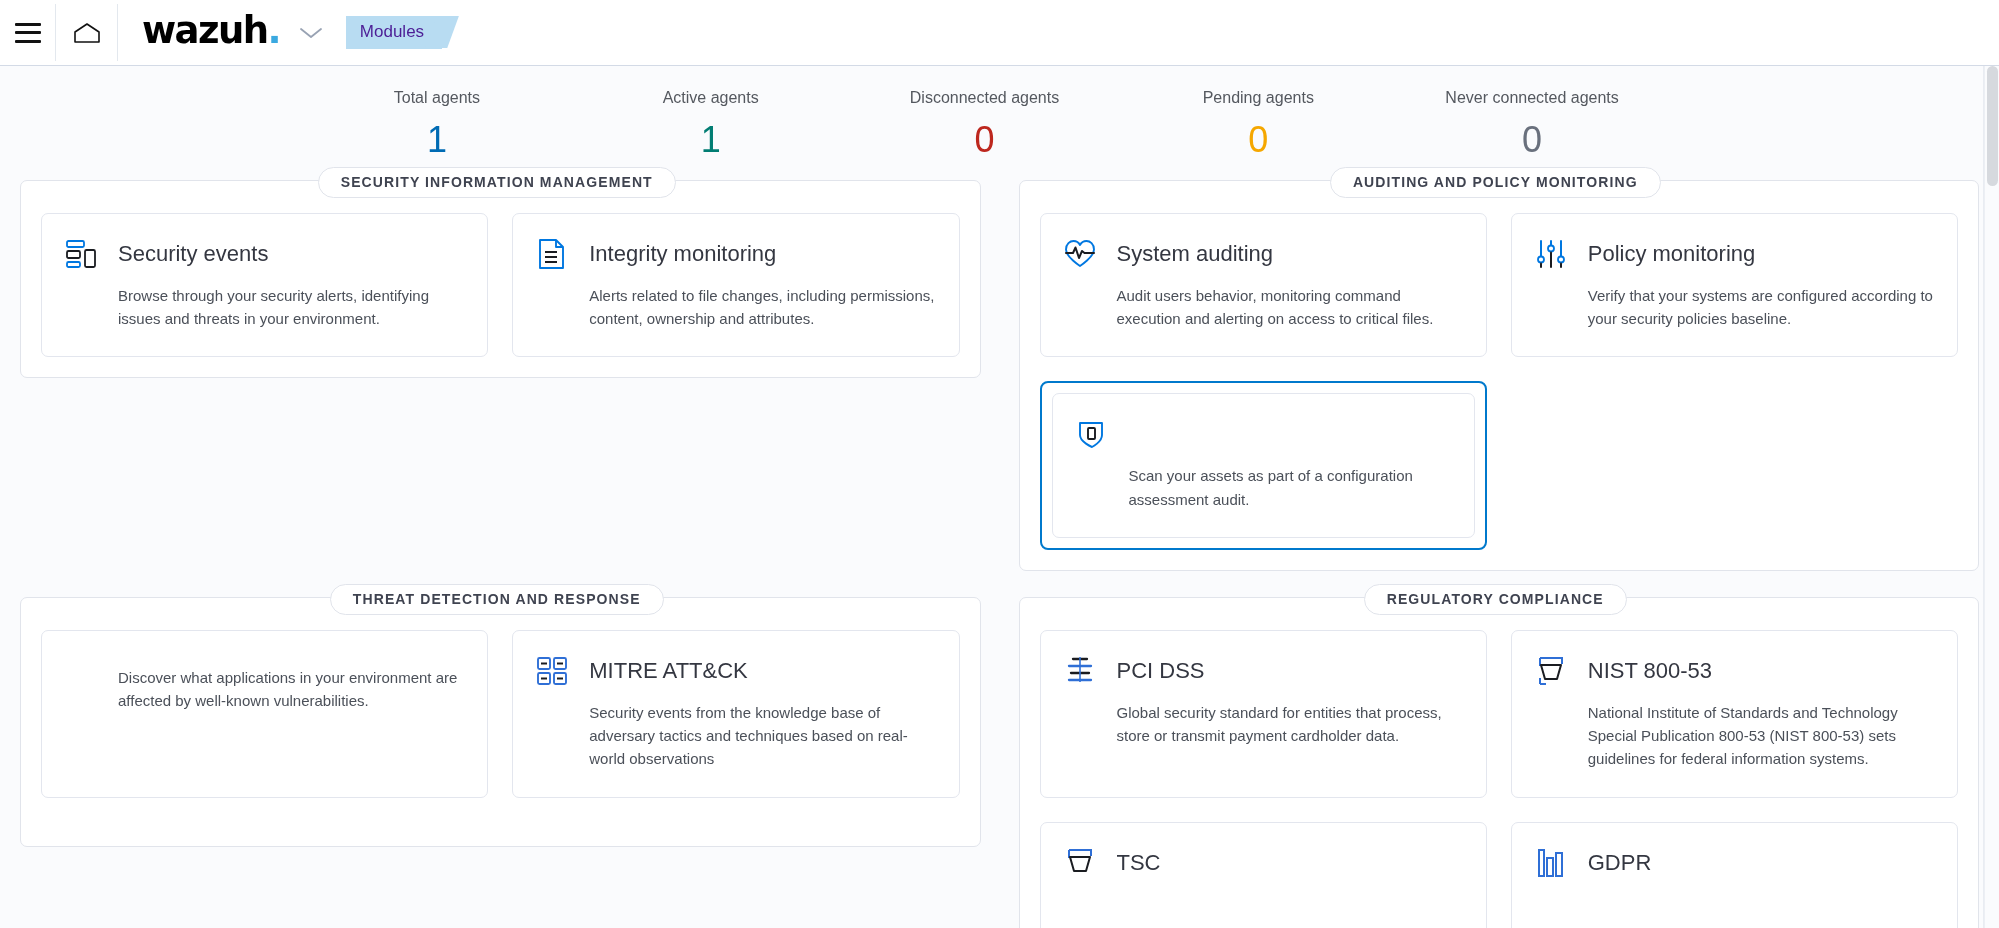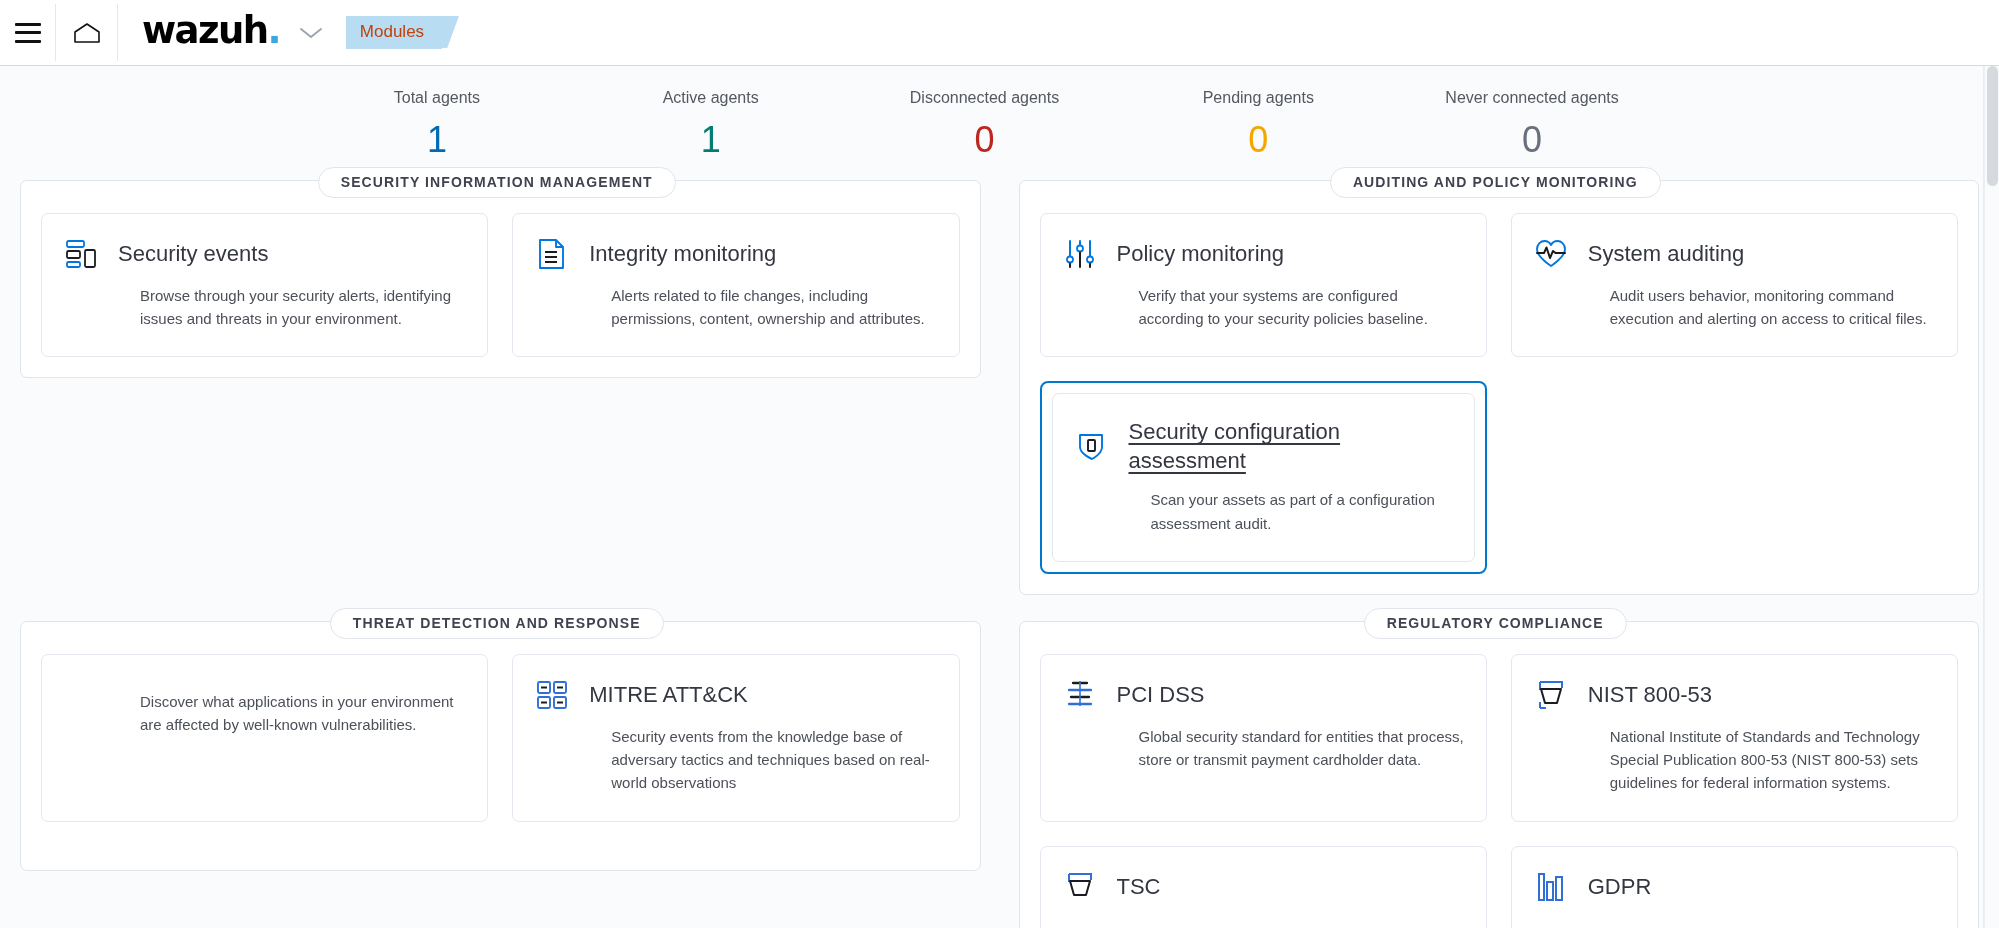--- a/index.html
+++ b/index.html
@@ -45,21 +45,21 @@
     padding-bottom: 4px;
   }
   .wazuh-logo .dot { color: #3ba9e0; }
   .chev {
     margin-left: 18px; margin-right: 22px;
     color: #98a2b3;
     display: flex; align-items: center;
   }
   .tab-chip {
     background: #b8dcf2;
-    color: #c2410c;
+    color: #4c1d95;
     font-size: 17px;
     padding: 6px 18px 6px 14px;
     position: relative;
     line-height: 1.2;
   }
   .tab-chip::after {
     content: "";
     position: absolute;
     right: -11px; top: 0; bottom: 0;
     width: 22px;
@@ -153,21 +153,21 @@
     color: #343741;
     font-weight: 400;
     line-height: 1.3;
     padding-top: 2px;
   }
   .card-desc {
     font-size: 15px;
     color: #4b5059;
     line-height: 1.55;
     margin-top: 13px;
-    margin-left: 76px;
+    margin-left: 54px;
     max-width: 470px;
   }
 
   
   .card-focus-wrap {
     border: 2px solid #0079cc;
     border-radius: 8px;
     padding: 10px;
     grid-column: 1 / 2;
   }
@@ -300,65 +300,64 @@
         </div>
       </div>
     </div>
 
     <div class="section">
       <div class="section-title">
           <span>AUDITING AND POLICY MONITORING</span>
         </div>
       <div class="section-box">
         <div class="cards">
+          <div class="card">
+            <div class="card-head">
+              <span class="card-icon">
+                <svg width="34" height="34" viewBox="0 0 34 34">
+                  <path d="M17 29 C17 29 3 20 3 12.5 C3 7 7 4 10.5 4 C13.5 4 16 6 17 8 C18 6 20.5 4 23.5 4 C27 4 31 7 31 12.5 C31 20 17 29 17 29 Z" fill="none" stroke="#0077e0" stroke-width="1.9" stroke-linejoin="round"></path>
+                  <path d="M3 16 H10 L12.5 10.5 L16 21 L19 14 L21.5 16 H31" fill="none" stroke="#1a1c21" stroke-width="2" stroke-linejoin="round" stroke-linecap="round"></path>
+                </svg>
+              </span>
+              <div class="card-title">System auditing</div>
+            </div>
+            <div class="card-desc">Audit users behavior, monitoring command execution and alerting on access to critical files.</div>
+          </div>
+
           <div class="card">
             <div class="card-head">
               <span class="card-icon">
                 <svg width="34" height="34" viewBox="0 0 34 34">
                   <line x1="7" y1="4" x2="7" y2="19" stroke="#0077e0" stroke-width="2" stroke-linecap="round"></line>
                   <circle cx="7" cy="22.5" r="3" fill="none" stroke="#0077e0" stroke-width="1.8"></circle>
                   <line x1="7" y1="26.5" x2="7" y2="30" stroke="#1a1c21" stroke-width="2" stroke-linecap="round"></line>
                   <line x1="17" y1="4" x2="17" y2="8" stroke="#0077e0" stroke-width="2" stroke-linecap="round"></line>
                   <circle cx="17" cy="11.5" r="3" fill="none" stroke="#0077e0" stroke-width="1.8"></circle>
                   <line x1="17" y1="15.5" x2="17" y2="30" stroke="#1a1c21" stroke-width="2" stroke-linecap="round"></line>
                   <line x1="27" y1="4" x2="27" y2="19" stroke="#0077e0" stroke-width="2" stroke-linecap="round"></line>
                   <circle cx="27" cy="22.5" r="3" fill="none" stroke="#0077e0" stroke-width="1.8"></circle>
                   <line x1="27" y1="26.5" x2="27" y2="30" stroke="#1a1c21" stroke-width="2" stroke-linecap="round"></line>
                 </svg>
               </span>
               <div class="card-title">Policy monitoring</div>
             </div>
             <div class="card-desc">Verify that your systems are configured according to your security policies baseline.</div>
-          </div>
-
-          <div class="card">
-            <div class="card-head">
-              <span class="card-icon">
-                <svg width="34" height="34" viewBox="0 0 34 34">
-                  <path d="M17 29 C17 29 3 20 3 12.5 C3 7 7 4 10.5 4 C13.5 4 16 6 17 8 C18 6 20.5 4 23.5 4 C27 4 31 7 31 12.5 C31 20 17 29 17 29 Z" fill="none" stroke="#0077e0" stroke-width="1.9" stroke-linejoin="round"></path>
-                  <path d="M3 16 H10 L12.5 10.5 L16 21 L19 14 L21.5 16 H31" fill="none" stroke="#1a1c21" stroke-width="2" stroke-linejoin="round" stroke-linecap="round"></path>
-                </svg>
-              </span>
-              <div class="card-title">System auditing</div>
-            </div>
-            <div class="card-desc">Audit users behavior, monitoring command execution and alerting on access to critical files.</div>
           </div>
         </div>
 
         <div class="cards card-row-2">
           <div class="card-focus-wrap">
             <div class="card">
               <div class="card-head">
                 <span class="card-icon">
                   <svg width="34" height="34" viewBox="0 0 34 34">
                     <path d="M5 6 H27 V18 C27 25 17 30 17 30 C17 30 5 25 5 18 Z" fill="none" stroke="#0077e0" stroke-width="1.9" stroke-linejoin="round"></path>
                     <rect x="13" y="11" width="7" height="11" rx="1" fill="none" stroke="#1a1c21" stroke-width="1.9"></rect>
                   </svg>
                 </span>
-                <div class="card-title">Security configuration assessment</div>
               </div>
               <div class="card-desc">Scan your assets as part of a configuration assessment audit.</div>
             </div>
           </div>
         </div>
       </div>
     </div>
 
     <div class="section bottom">
       <div class="section-title">

